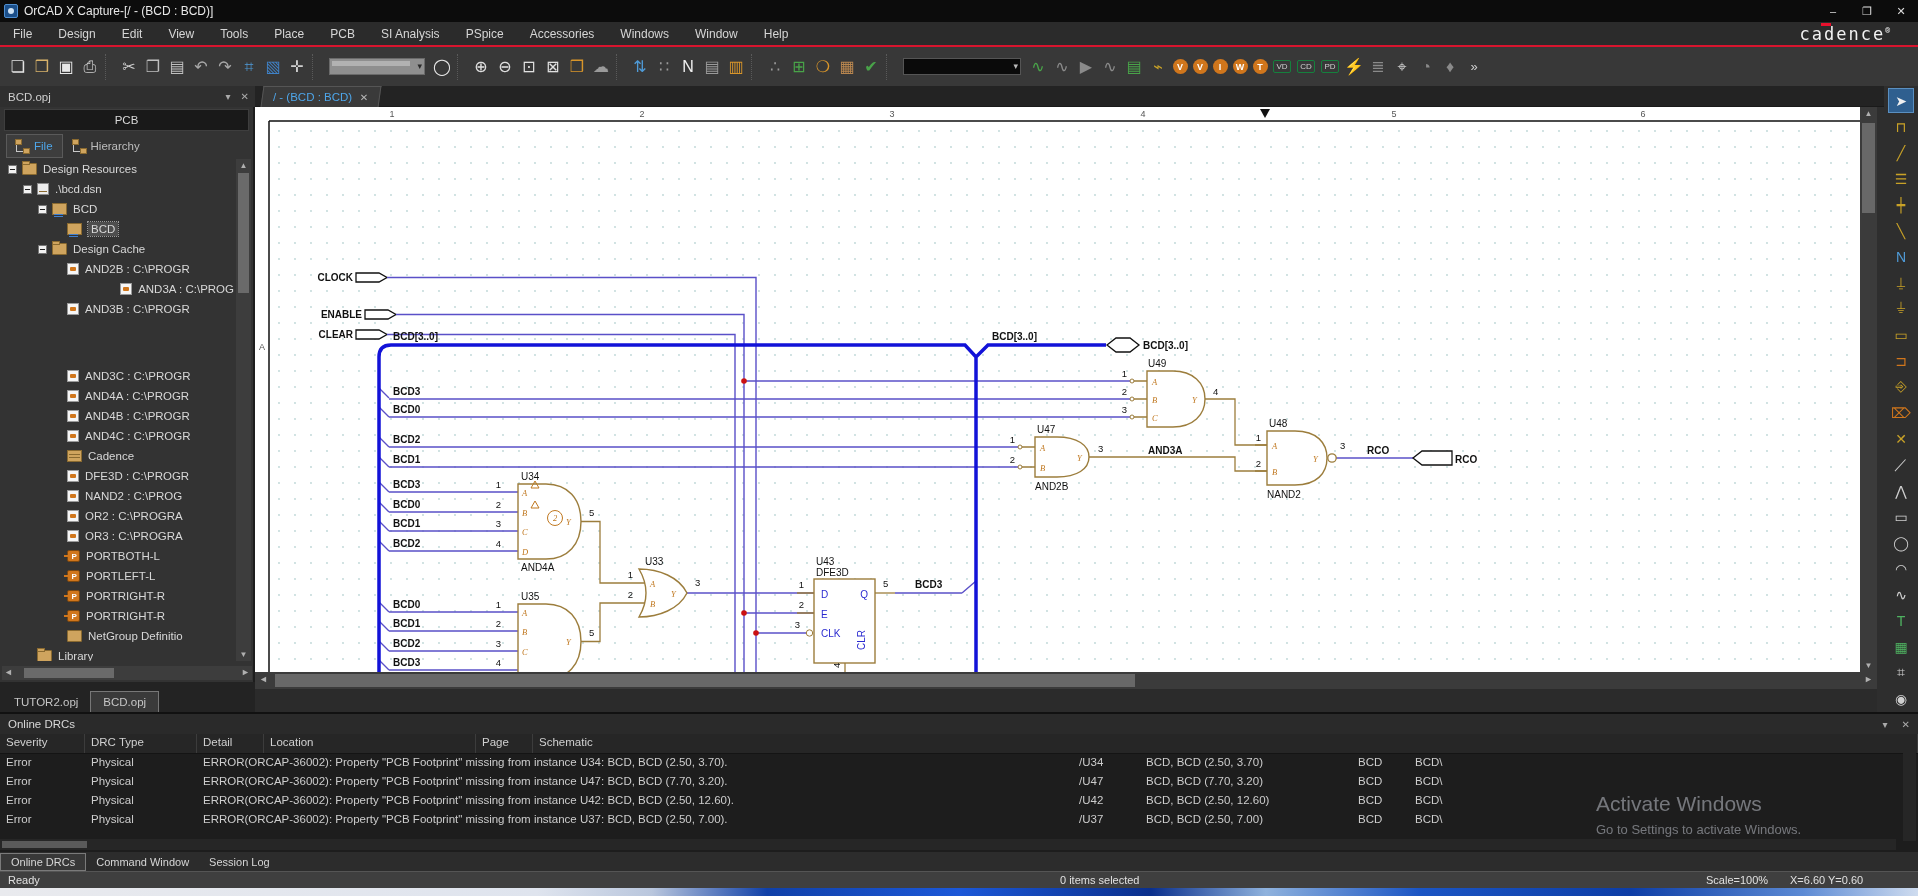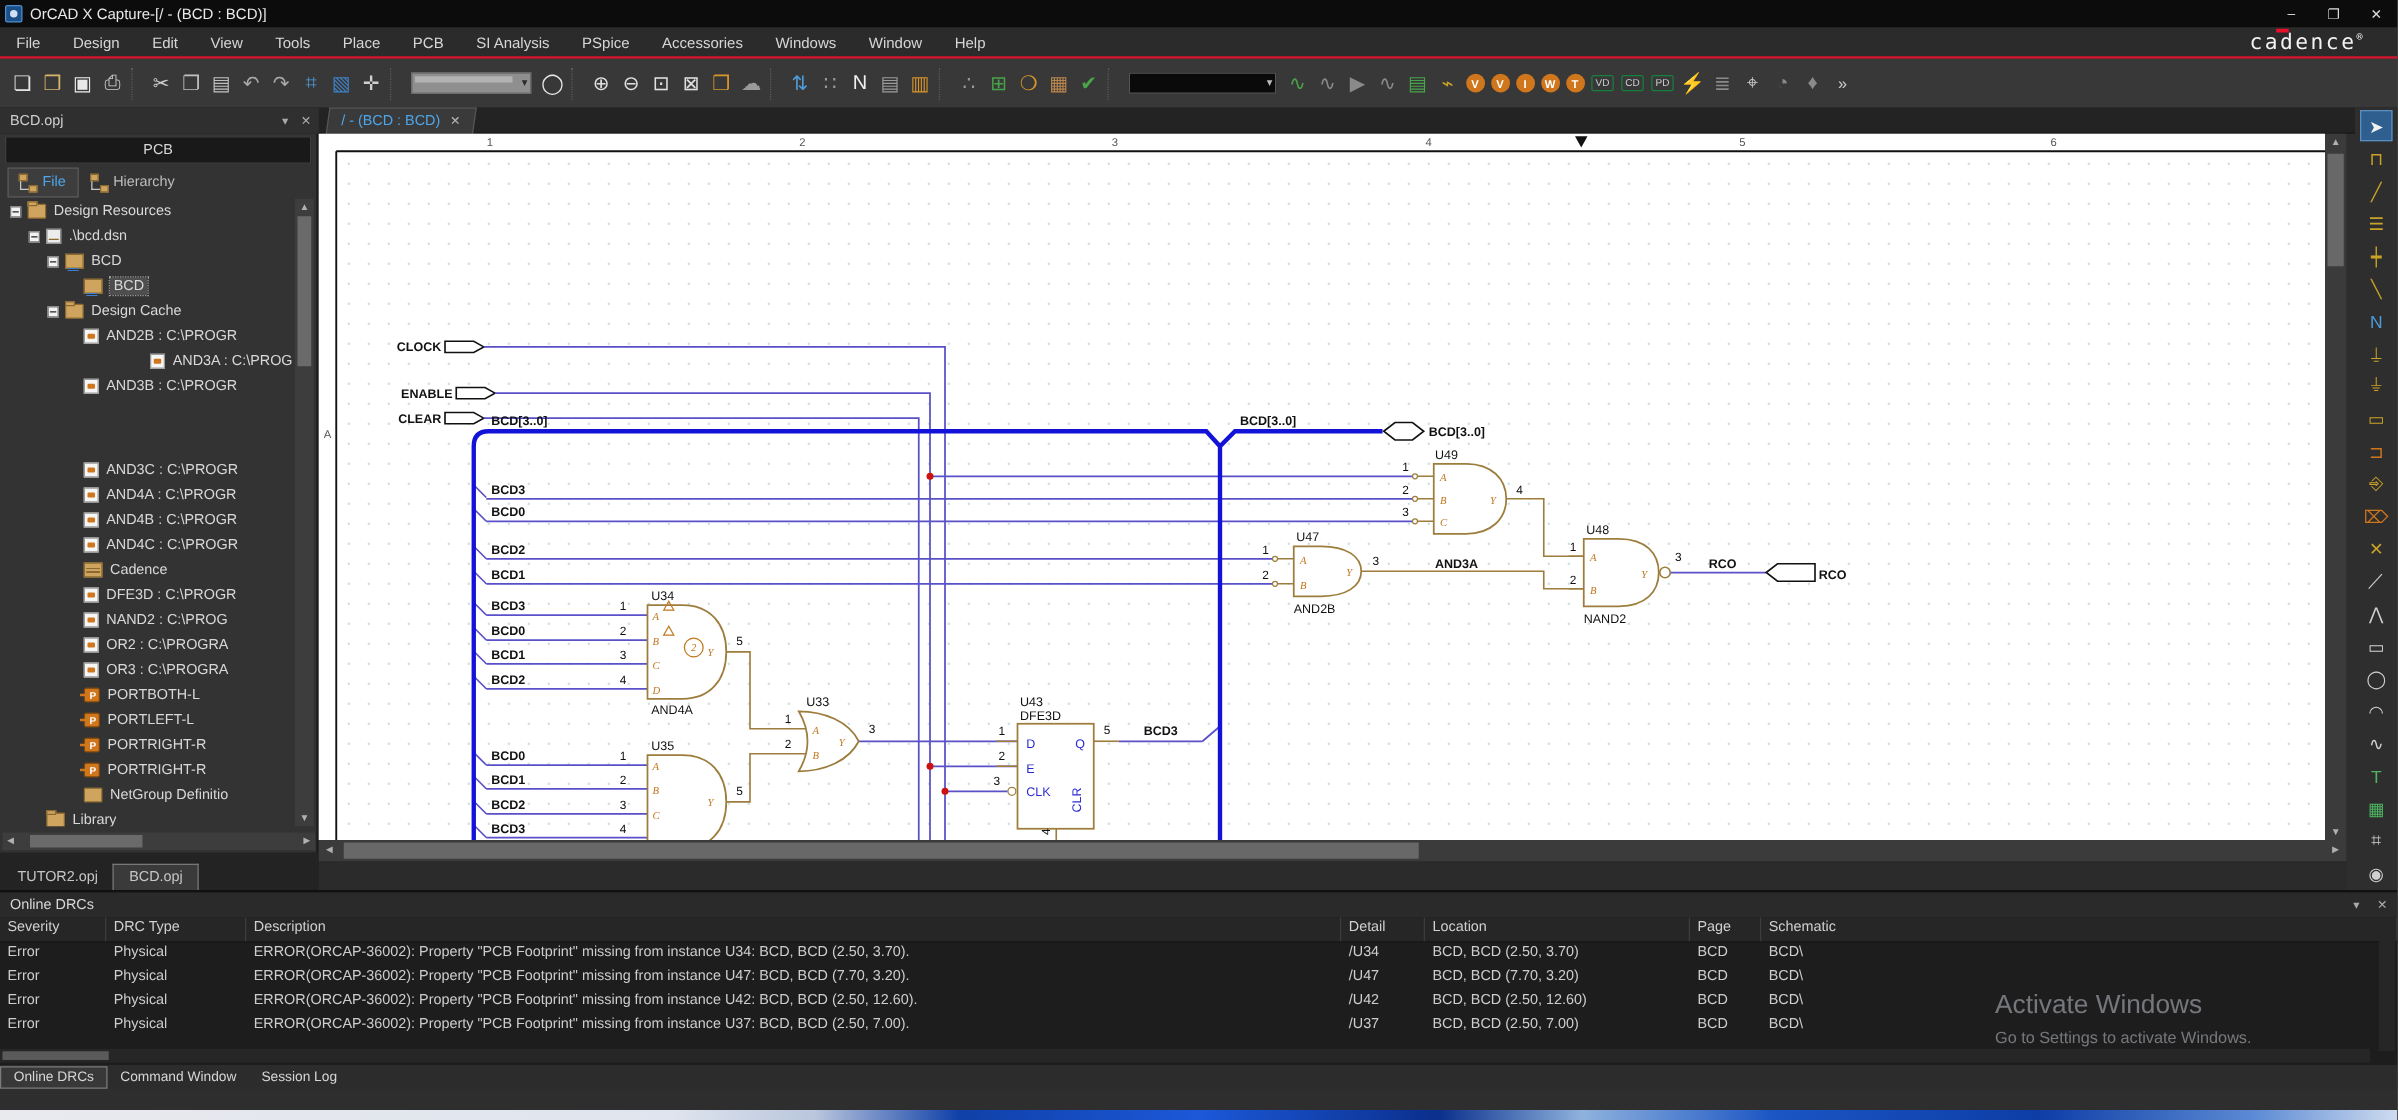--- a/index.html
+++ b/index.html
@@ -833,21 +833,20 @@
     <div class="drc-head">
       <span>Online DRCs</span>
       <span class="tools">
         <span>▾</span>
         <span>✕</span>
       </span>
     </div>
     <div class="drc-cols">
       <div class="c-sev">Severity</div>
       <div class="c-typ">DRC Type</div>
-      <div class="c-desc">Description</div>
       <div class="c-det">Detail</div>
       <div class="c-loc">Location</div>
       <div class="c-pg">Page</div>
       <div class="c-sch">Schematic</div>
     </div>
     <div>
 
         <div class="drc-row">
           <div class="c-sev">Error</div>
           <div class="c-typ">Physical</div>
@@ -899,15 +898,21 @@
     <div class="l2">Go to Settings to activate Windows.</div>
   </div>
 
   <div class="bottabs">
 
   <span class="bottab active">Online DRCs</span>
       <span class="bottab">Command Window</span>
       <span class="bottab">Session Log</span>
     </div>
 
+  <div class="statusbar">
+    <span class="ready">Ready</span>
+    <span class="selcount">0 items selected</span>
+    <span class="scale">Scale=100%</span>
+    <span class="coords">X=6.60  Y=0.60</span>
+  </div>
   <div class="wallpaper"></div>
 
 </div>
 
 </body></html>

